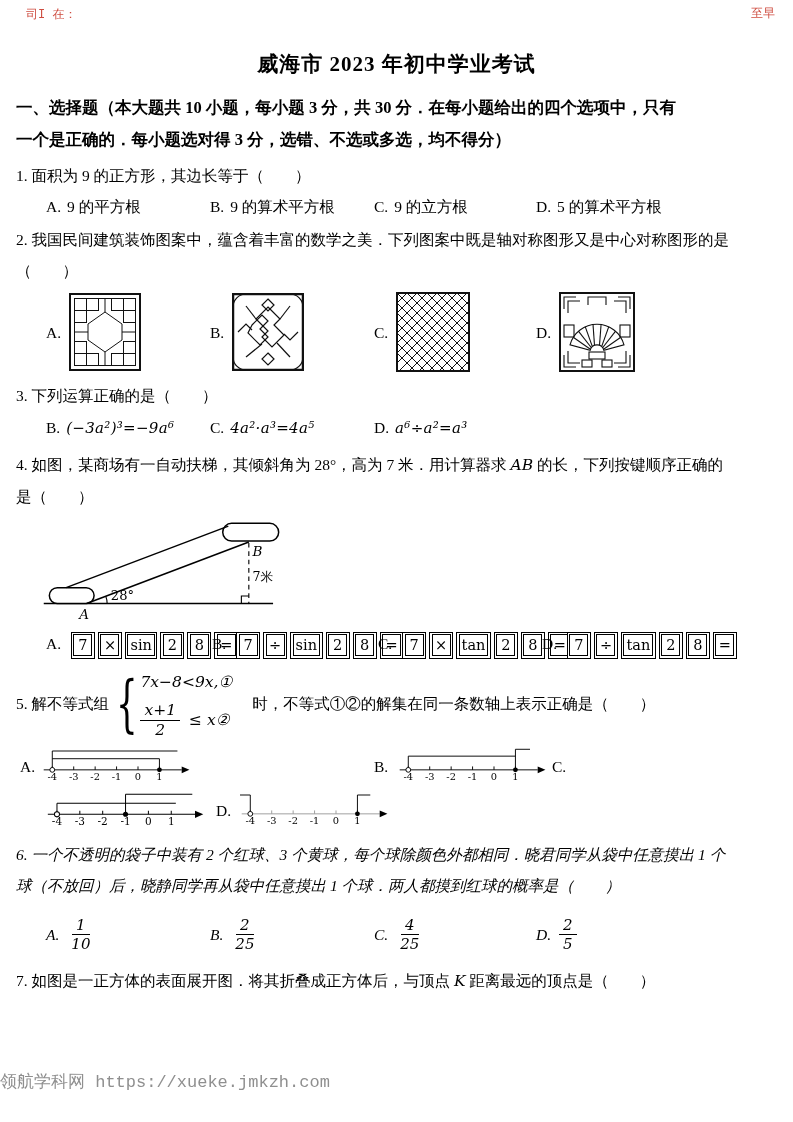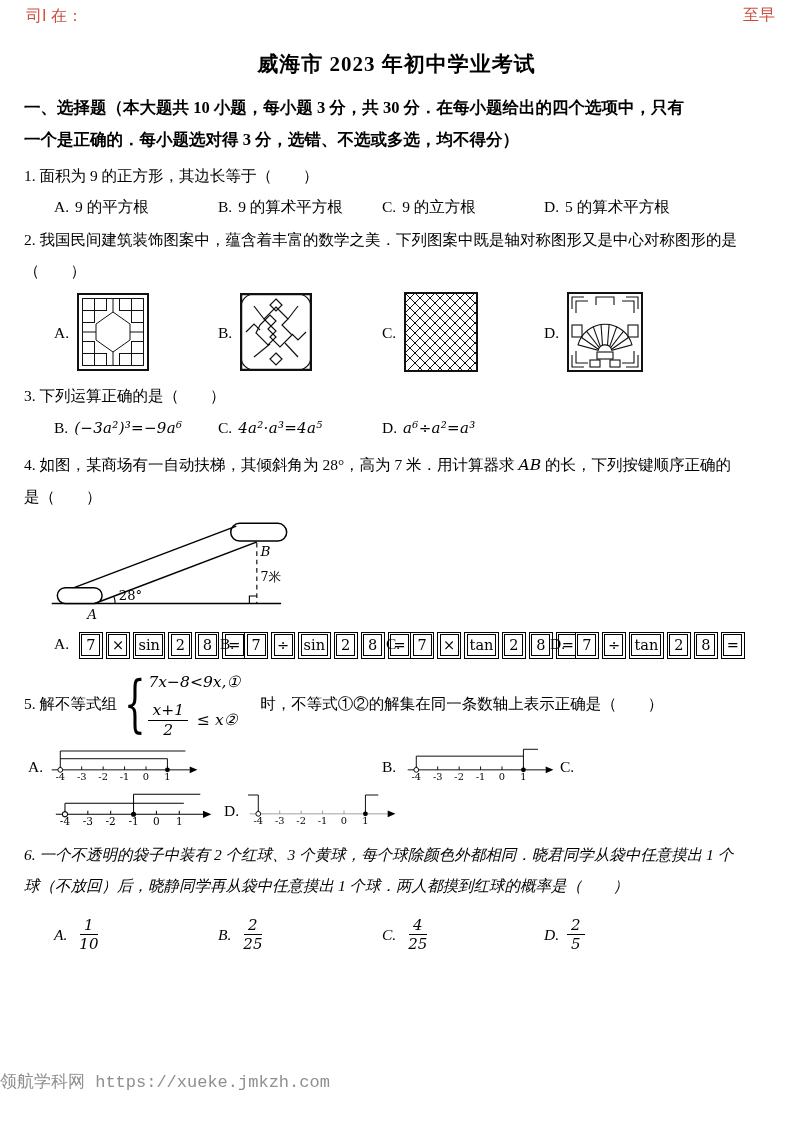--- a/index.html
+++ b/index.html
@@ -1,22 +1,22 @@
 <!DOCTYPE html>
 <html><head>
 <meta charset="utf-8">
 <style>
   html,body{margin:0;padding:0;}
   body{
     width:793px;height:1122px;background:#ffffff;color:#000;
     font-family:"Liberation Serif","DejaVu Serif",serif;
     position:relative;overflow:hidden;
   }
-  .content{padding:0 24px;}
-  .red-mark{position:absolute;color:#c9392b;font-size:16px;font-family:Liberation Sans, sans-serif;opacity:.9;}
+  .content{padding:0 16px;}
+  .red-mark{position:absolute;color:#c9392b;font-size:12px;font-family:Liberation Mono, monospace;opacity:.9;}
   .red-mark.left{left:26px;top:6px;}
   .red-mark.right{right:18px;top:5px;}
   .title{margin:0;padding-top:50px;text-align:center;font-size:21px;font-weight:bold;letter-spacing:1px;}
   .section-head{margin-top:14px;font-size:16.5px;font-weight:bold;line-height:32px;}
   .qblock{font-size:15.5px;line-height:31px;}
   .q1{margin-top:4px;}
   .opt-grid{display:grid;grid-template-columns:164px 164px 162px auto;margin-left:30px;font-size:15.5px;line-height:31px;align-items:center;}
   .opt-cell{white-space:nowrap;}
   .opt-label{margin-right:6px;}
   .math{font-family:"DejaVu Serif",serif;font-style:italic;}
@@ -489,16 +489,19 @@
       <div class="q6-cell">
         <span>D.</span>
         <span class="frac">
             <span class="num">2</span>
             <span class="den">5</span>
           </span>
       </div>
     </div>
   </div>
 
+  <div class="qblock" style="margin-top:2px;">
+    <div><span>7. 如图是一正方体的表面展开图．将其折叠成正方体后，与顶点 </span><span class="math">K</span><span> 距离最远的顶点是（　　）</span></div>
+  </div>
 
 </div>
 
 <div class="footer">领航学科网 https://xueke.jmkzh.com</div>
 
 </body></html>

